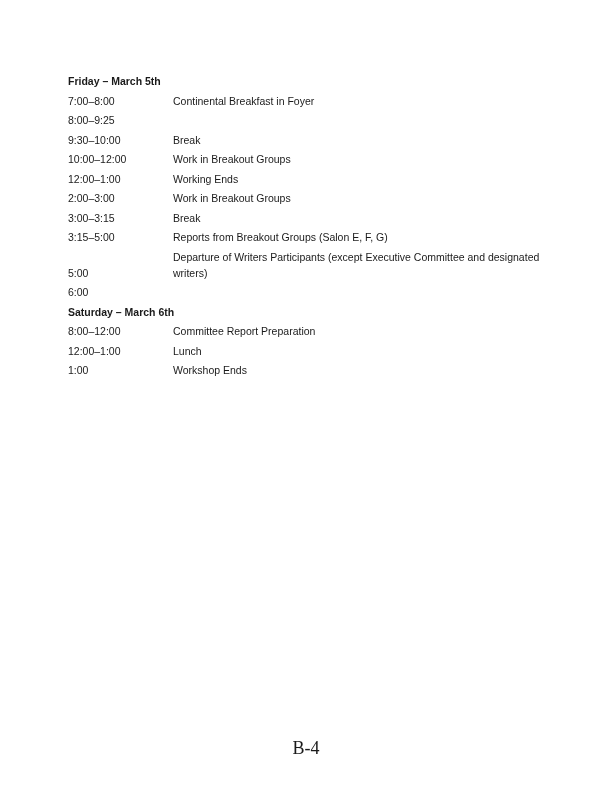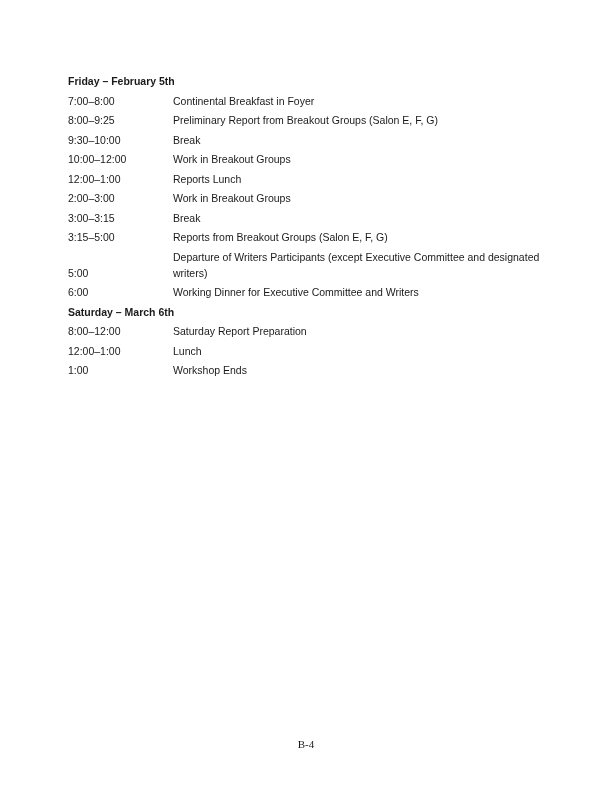--- a/index.html
+++ b/index.html
@@ -40,55 +40,54 @@
     flex: 0 0 402px;
     width: 402px;
   }
   .footer {
     position: absolute;
     top: 738px;
     left: 0;
     width: 612px;
     text-align: center;
     font-family: "Liberation Serif", serif;
-    font-size: 11px;
+    font-size: 18px;
     color: #1a1a1a;
   }
 </style>
 </head>
 <body>
 
 <div class="page">
   <div class="content" id="schedule">
   <div class="section">
-    <div class="heading">Friday – February 5th</div>
+    <div class="heading">Friday – March 5th</div>
     <div class="rows">
   <div class="row">
     <div class="time">7:00–8:00</div>
     <div class="event">Continental Breakfast in Foyer</div>
   </div>
 
   <div class="row">
     <div class="time">8:00–9:25</div>
-    <div class="event">Preliminary Report from Breakout Groups (Salon E, F, G)</div>
   </div>
 
   <div class="row">
     <div class="time">9:30–10:00</div>
     <div class="event">Break</div>
   </div>
 
   <div class="row">
     <div class="time">10:00–12:00</div>
     <div class="event">Work in Breakout Groups</div>
   </div>
 
   <div class="row">
     <div class="time">12:00–1:00</div>
-    <div class="event">Reports Lunch</div>
+    <div class="event">Working Ends</div>
   </div>
 
   <div class="row">
     <div class="time">2:00–3:00</div>
     <div class="event">Work in Breakout Groups</div>
   </div>
 
   <div class="row">
     <div class="time">3:00–3:15</div>
     <div class="event">Break</div>
@@ -99,31 +98,30 @@
     <div class="event">Reports from Breakout Groups (Salon E, F, G)</div>
   </div>
 
   <div class="row">
     <div class="time">5:00</div>
     <div class="event">Departure of Writers Participants (except Executive Committee and designated writers)</div>
   </div>
 
   <div class="row">
     <div class="time">6:00</div>
-    <div class="event">Working Dinner for Executive Committee and Writers</div>
   </div>
 </div>
   </div>
 
   <div class="section">
     <div class="heading">Saturday – March 6th</div>
     <div class="rows">
   <div class="row">
     <div class="time">8:00–12:00</div>
-    <div class="event">Saturday Report Preparation</div>
+    <div class="event">Committee Report Preparation</div>
   </div>
 
   <div class="row">
     <div class="time">12:00–1:00</div>
     <div class="event">Lunch</div>
   </div>
 
   <div class="row">
     <div class="time">1:00</div>
     <div class="event">Workshop Ends</div>

